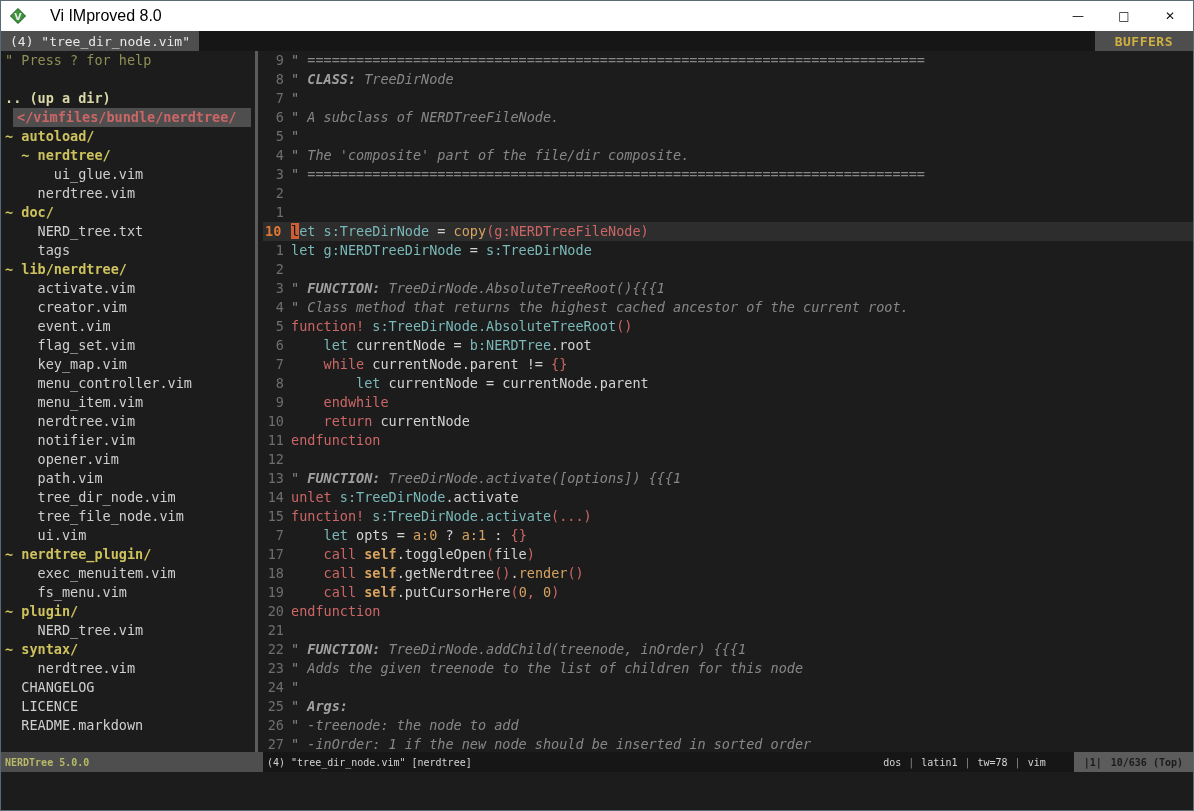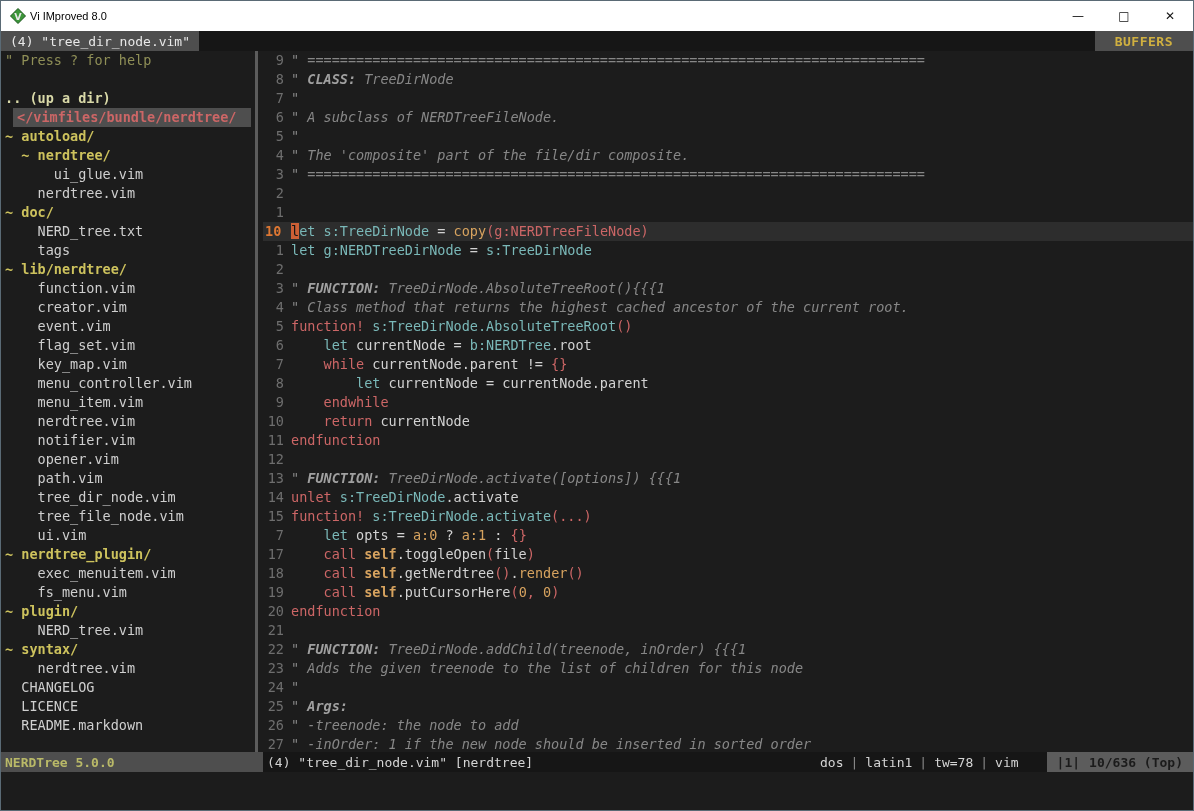--- a/index.html
+++ b/index.html
@@ -8,21 +8,21 @@
     width:1194px; height:811px;
     display:flex; flex-direction:column;
     background:var(--bg);
     border:1px solid #5a6a75;
     font-family:"DejaVu Sans Mono", monospace;
     overflow:hidden;
   }
   
   .titlebar { flex:0 0 30px; background:var(--titlebar_bg); display:flex; align-items:center; }
   .title-icon { margin-left:9px; width:16px; height:16px; flex:0 0 16px; }
-  .title-text { margin-left:4px; font-family:"Liberation Sans", sans-serif; font-size:11px; color:var(--titlebar_fg); }
+  .title-text { margin-left:24px; font-family:"Liberation Sans", sans-serif; font-size:16px; color:var(--titlebar_fg); }
   .controls { margin-left:auto; display:flex; height:100%; }
   .ctrl { width:46px; display:flex; align-items:center; justify-content:center;
           font-family:"DejaVu Sans", sans-serif; font-size:12px; color:#111; cursor:default; }
   .ctrl span { pointer-events:none; }
   
   .tabline { flex:0 0 20px; background:#161616; display:flex; font-size:13px; }
   .tab { background:var(--gray_ui); color:#e8e8e8; padding:0 9px; display:flex; align-items:center; white-space:pre; }
   .tab-fill { flex:1; }
   .buffers { background:var(--gray_ui); color:var(--buffers_label); font-weight:bold;
              padding:0 20px; display:flex; align-items:center; letter-spacing:0.5px;margin-left:26px; }
@@ -44,21 +44,21 @@
   .ltext { white-space:pre; }
   .s-c  { color:var(--comment); font-style:italic; }
   .s-cb { color:#a0a0a0; font-style:italic; font-weight:bold; }
   .s-t  { color:var(--teal); }
   .s-r  { color:var(--red); }
   .s-o  { color:var(--orange); }
   .s-ob { color:var(--orange); font-weight:bold; }
   .s-n  { color:var(--fg); }
   .s-cur { background:var(--cursor_bg); color:#141414; }
   
-  .statusbar { flex:0 0 20px; display:flex; font-size:13px; align-items:stretch; }
+  .statusbar { flex:0 0 20px; display:flex; font-size:10px; align-items:stretch; }
   .sb-left { flex:0 0 262px; background:var(--gray_ui); color:#b9b968; font-weight:bold;
              display:flex; align-items:center; padding-left:4px; white-space:pre; }
   .sb-mid { flex:1 1 auto; background:#161616; color:#d4d4d4;
             display:flex; align-items:center; padding-left:4px; white-space:pre; overflow:hidden; }
   .sb-flags { background:#161616; color:#d4d4d4; display:flex; align-items:center; padding-right:28px; white-space:pre; }
   .sb-flags .fsep { color:#8a8a8a; padding:0 7px; }
   .sb-pos { flex:0 0 auto; background:#5c5c5c; color:#1b1b1b; font-weight:bold;
             display:flex; align-items:center; padding:0 10px; white-space:pre; }
   .sb-pos .ruler { margin-left:9px; }
   
@@ -101,21 +101,21 @@
         <div class="trow updir">.. (up a dir)</div>
         <div class="trow root">&lt;/vimfiles/bundle/nerdtree/</div>
         <div class="trow dir">~ autoload/</div>
         <div class="trow dir">  ~ nerdtree/</div>
         <div class="trow file">      ui_glue.vim</div>
         <div class="trow file">    nerdtree.vim</div>
         <div class="trow dir">~ doc/</div>
         <div class="trow file">    NERD_tree.txt</div>
         <div class="trow file">    tags</div>
         <div class="trow dir">~ lib/nerdtree/</div>
-        <div class="trow file">    function.vim</div>
+        <div class="trow file">    activate.vim</div>
         <div class="trow file">    creator.vim</div>
         <div class="trow file">    event.vim</div>
         <div class="trow file">    flag_set.vim</div>
         <div class="trow file">    key_map.vim</div>
         <div class="trow file">    menu_controller.vim</div>
         <div class="trow file">    menu_item.vim</div>
         <div class="trow file">    nerdtree.vim</div>
         <div class="trow file">    notifier.vim</div>
         <div class="trow file">    opener.vim</div>
         <div class="trow file">    path.vim</div>

